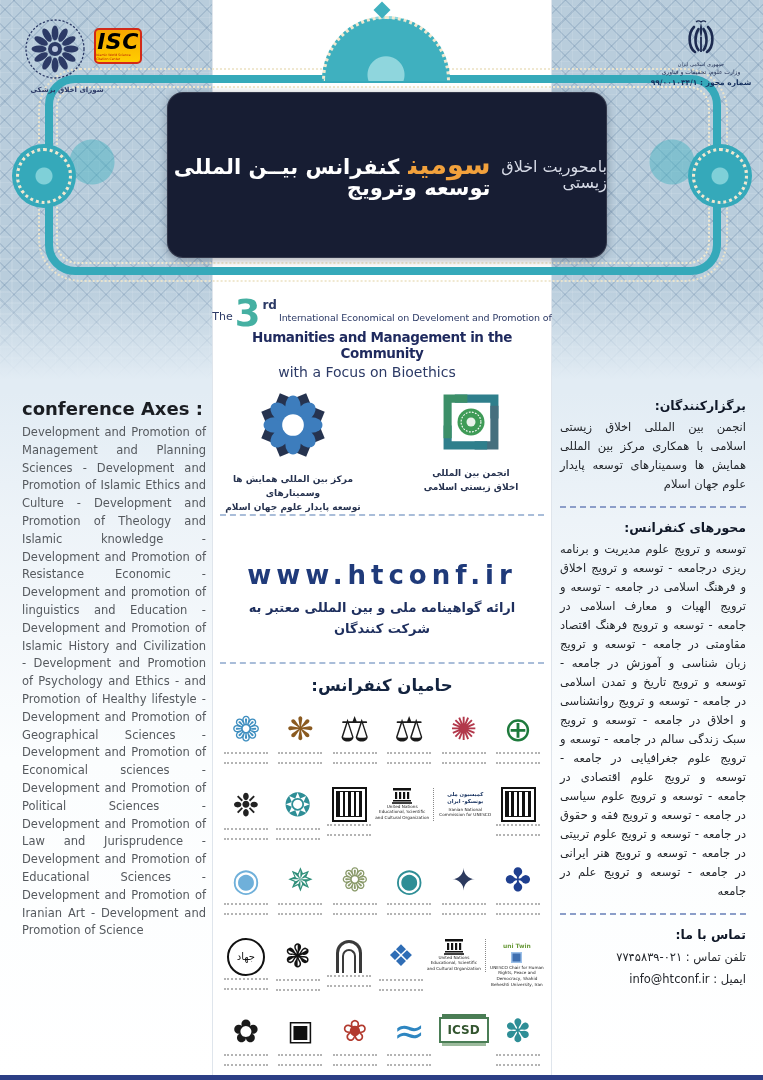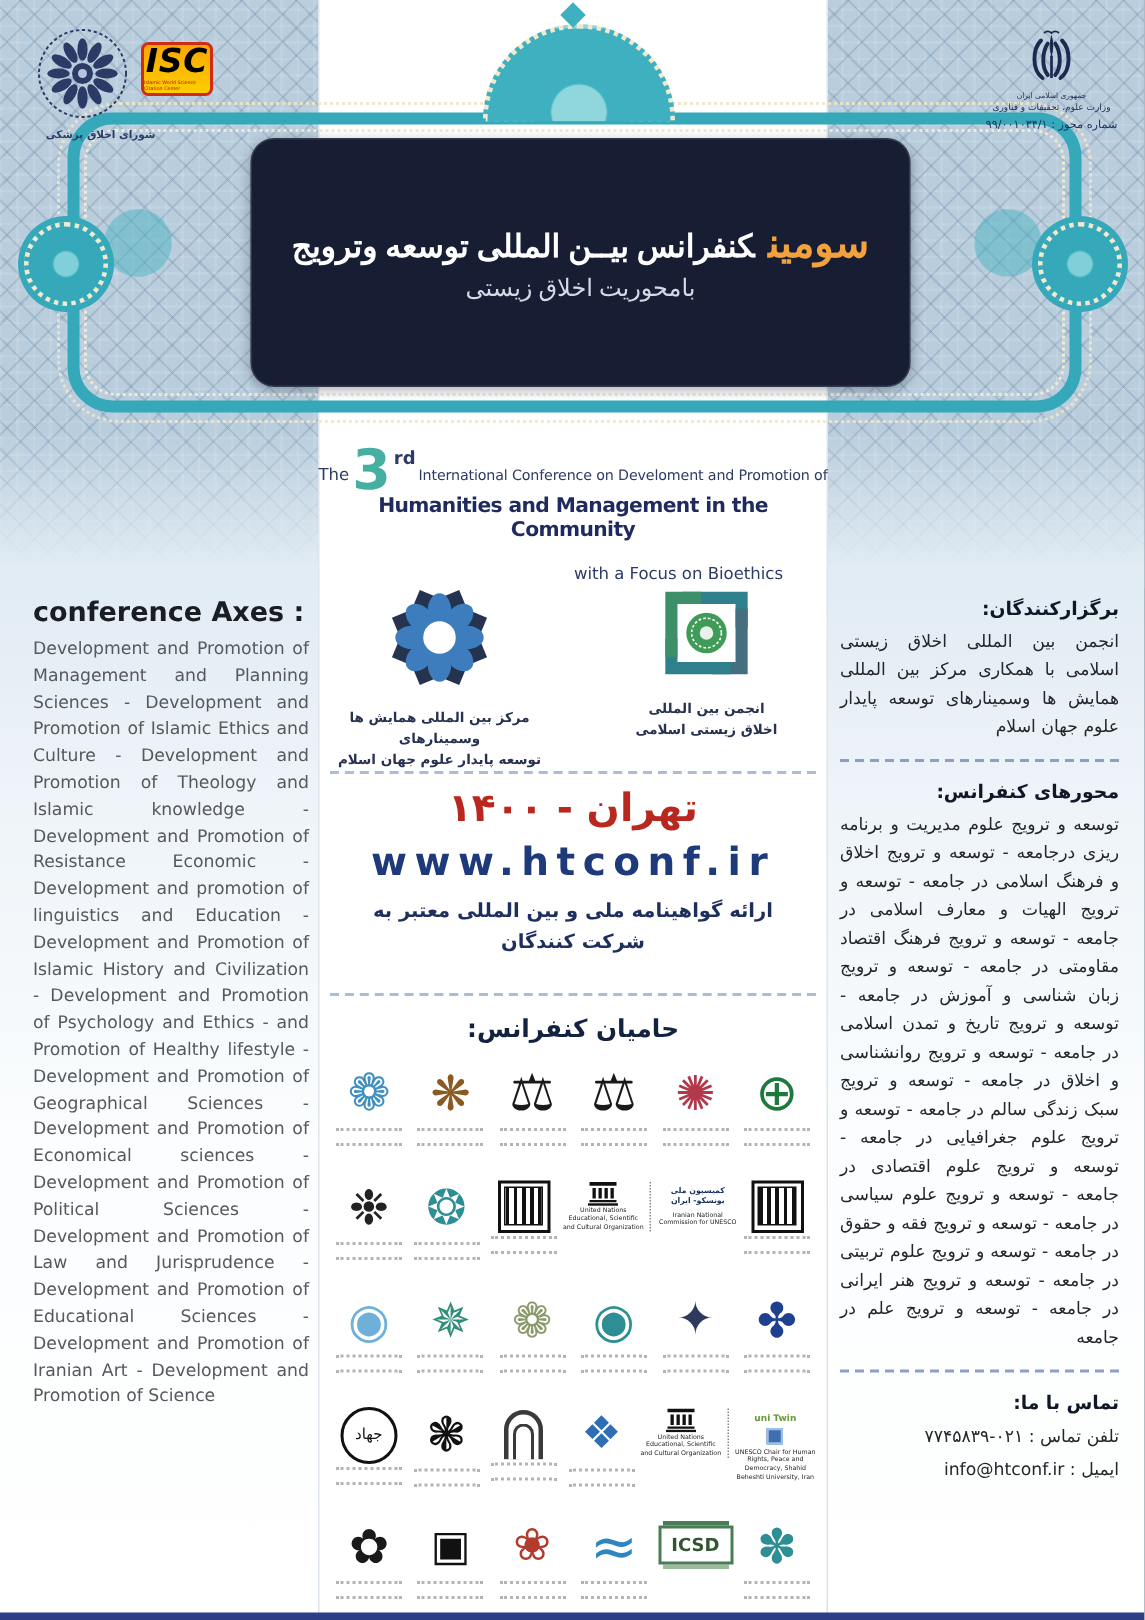--- a/index.html
+++ b/index.html
@@ -26,47 +26,47 @@
   .frame::after{content:"";position:absolute;inset:-15px;border:2px dotted #efe6cc;border-radius:42px;opacity:.9;}
   .medallion{position:absolute;top:148px;width:50px;height:50px;border-radius:50%;z-index:3;
     background:radial-gradient(circle,#7fd0d8 0 8px,var(--frame_teal,#35a9ba) 9px);border:3px dotted #f1e9d0;box-shadow:0 0 0 4px var(--frame_teal,#35a9ba);}
   .medallion.left{left:16px;} .medallion.right{left:692px;}
   .dome{position:absolute;left:322px;top:16px;width:122px;height:62px;z-index:3;
     background:radial-gradient(circle at 50% 90%,#8fd6dd 0 18px,#3fb0bf 19px);
     border:3px dotted #f1e9d0;border-bottom:none;border-radius:64px 64px 0 0;}
   .finial{position:absolute;left:376px;top:4px;width:12px;height:12px;background:#3fb0bf;transform:rotate(45deg);z-index:3;}
   
   .banner{position:absolute;left:167px;top:92px;width:440px;height:166px;z-index:4;background:var(--banner_navy,#171d33);
-    border-radius:16px;display:flex;flex-direction:column;justify-content:center;align-items:center;gap:9px;
-    box-shadow:inset 0 0 0 1px rgba(255,255,255,.12), 0 2px 8px rgba(10,15,35,.35);font-family:Liberation Serif, serif;}
+    border-radius:16px;display:flex;flex-direction:row;justify-content:flex-end;align-items:center;gap:9px;
+    box-shadow:inset 0 0 0 1px rgba(255,255,255,.12), 0 2px 8px rgba(10,15,35,.35);}
   .b1{direction:rtl;color:#fff;font-size:21px;font-weight:bold;line-height:1;}
   .b1-accent{color:var(--accent_orange,#f2a13c);font-size:27px;margin-left:9px;}
   .b2{direction:rtl;color:#ffffff;font-size:33px;font-weight:bold;line-height:1;}
   .b3{direction:rtl;color:#d6dae6;font-size:16px;line-height:1;}
   
   .uni-logo{position:absolute;left:24px;top:18px;width:110px;z-index:4;text-align:left;}
   .uni-cap{width:86px;margin-top:2px;text-align:center;font-size:7px;font-weight:bold;color:#2c3a66;direction:rtl;}
   .isc{position:absolute;left:94px;top:28px;width:48px;height:36px;z-index:4;border:2.5px solid #d22a18;border-radius:5px;
     background:linear-gradient(180deg,#f7a600,#ffce00);display:flex;flex-direction:column;align-items:center;justify-content:center;box-sizing:border-box;}
   .isc-txt{font-size:22px;font-weight:bold;color:#000;line-height:1;letter-spacing:.5px;font-style:italic;}
   .isc-sub{font-size:3.2px;color:#b61408;line-height:1.4;}
   
   .gov{position:absolute;left:648px;top:20px;width:106px;z-index:4;display:flex;flex-direction:column;align-items:center;}
   .gov-l1{font-size:5px;color:#1c2a50;direction:rtl;margin-top:1px;}
   .gov-l2{font-size:6px;color:#1c2a50;direction:rtl;margin-top:1px;}
-  .gov-l3{font-size:7.5px;font-weight:normal;color:#15305e;direction:rtl;margin-top:3px;}
+  .gov-l3{font-size:7.5px;font-weight:bold;color:#15305e;direction:rtl;margin-top:3px;}
   
   .en-title{position:absolute;left:0;right:0;top:298px;text-align:center;}
   .en-l1{display:flex;justify-content:center;align-items:flex-end;gap:2px;height:28px;}
   .the{font-size:11px;color:#2c3a66;padding-bottom:3px;}
   .three{font-size:37px;font-weight:bold;color:var(--title_teal,#45b0a2);line-height:24px;}
   .ord{font-size:12px;font-weight:bold;color:#2c3a66;align-self:flex-start;}
   .en-rest{font-size:9.5px;color:#2c3a66;padding-bottom:3px;letter-spacing:-.1px;}
   .en-l2{font-size:13.5px;font-weight:bold;color:var(--title_navy,#1f2a5e);letter-spacing:-.4px;margin-top:3px;}
-  .en-l3{font-size:11px;color:#2c3a66;text-align:right;padding-right:30px;margin-top:15px;}
+  .en-l3{font-size:14px;color:#2c3a66;padding-right:30px;margin-top:3px;}
   .org-row{position:absolute;left:0;right:0;top:386px;display:flex;justify-content:center;gap:24px;}
   .org{display:flex;flex-direction:column;align-items:center;width:154px;}
   .org-cap{margin-top:9px;font-size:9px;font-weight:bold;color:#26324f;line-height:1.55;text-align:center;direction:rtl;}
   .dash{position:absolute;left:8px;right:8px;border-top:2px dashed #a9bdd9;}
   .d1{top:514px;} .d2{top:662px;}
   .tehran{position:absolute;left:0;right:0;top:524px;text-align:center;direction:rtl;
     font-size:26px;font-weight:bold;color:var(--brand_red,#b9271f);}
   .site{position:absolute;left:0;right:0;top:560px;text-align:center;font-size:26px;font-weight:bold;
     color:var(--link_navy,#1f3a7a);letter-spacing:5px;}
   .cert{position:absolute;left:10px;right:10px;top:598px;text-align:center;direction:rtl;
@@ -176,21 +176,21 @@
     <div class="b3" dir="rtl">بامحوریت اخلاق زیستی</div>
   </div>
 
   <div class="strip" style="background:transparent;border:none;z-index:5;">
 
     <div class="en-title">
       <div class="en-l1">
         <span class="the">The</span>
         <span class="three">3</span>
         <span class="ord">rd</span>
-        <span class="en-rest">International Conference on Develoment and Promotion of</span>
+        <span class="en-rest">International Economical on Develoment and Promotion of</span>
       </div>
       <div class="en-l2">Humanities and Management in the Community</div>
       <div class="en-l3">with a Focus on Bioethics</div>
     </div>
 
     <div class="org-row">
       <div class="org">
         <svg width="78" height="78" viewBox="0 0 90 90">
           <g fill="#26334f">
             <rect x="17" y="17" width="56" height="56" transform="rotate(22.5 45 45)"></rect>
@@ -226,21 +226,20 @@
           <circle cx="40" cy="40" r="5" fill="#e9f2ea"></circle>
         </svg>
         <div class="org-cap">
           <span>انجمن بین المللی</span><br>
           <span>اخلاق زیستی اسلامی</span>
         </div>
       </div>
     </div>
 
     <div class="dash d1"></div>
-    <div class="tehran">تهران - ۱۴۰۰</div>
     <div class="site">www.htconf.ir</div>
     <div class="cert">
       <span>ارائه گواهینامه ملی و بین المللی معتبر به</span><br>
       <span>شرکت کنندگان</span>
     </div>
     <div class="dash d2"></div>
     <div class="sup-head">حامیان کنفرانس:</div>
 
     <div class="grid" id="supporters-grid">
         <div class="sup-row">

